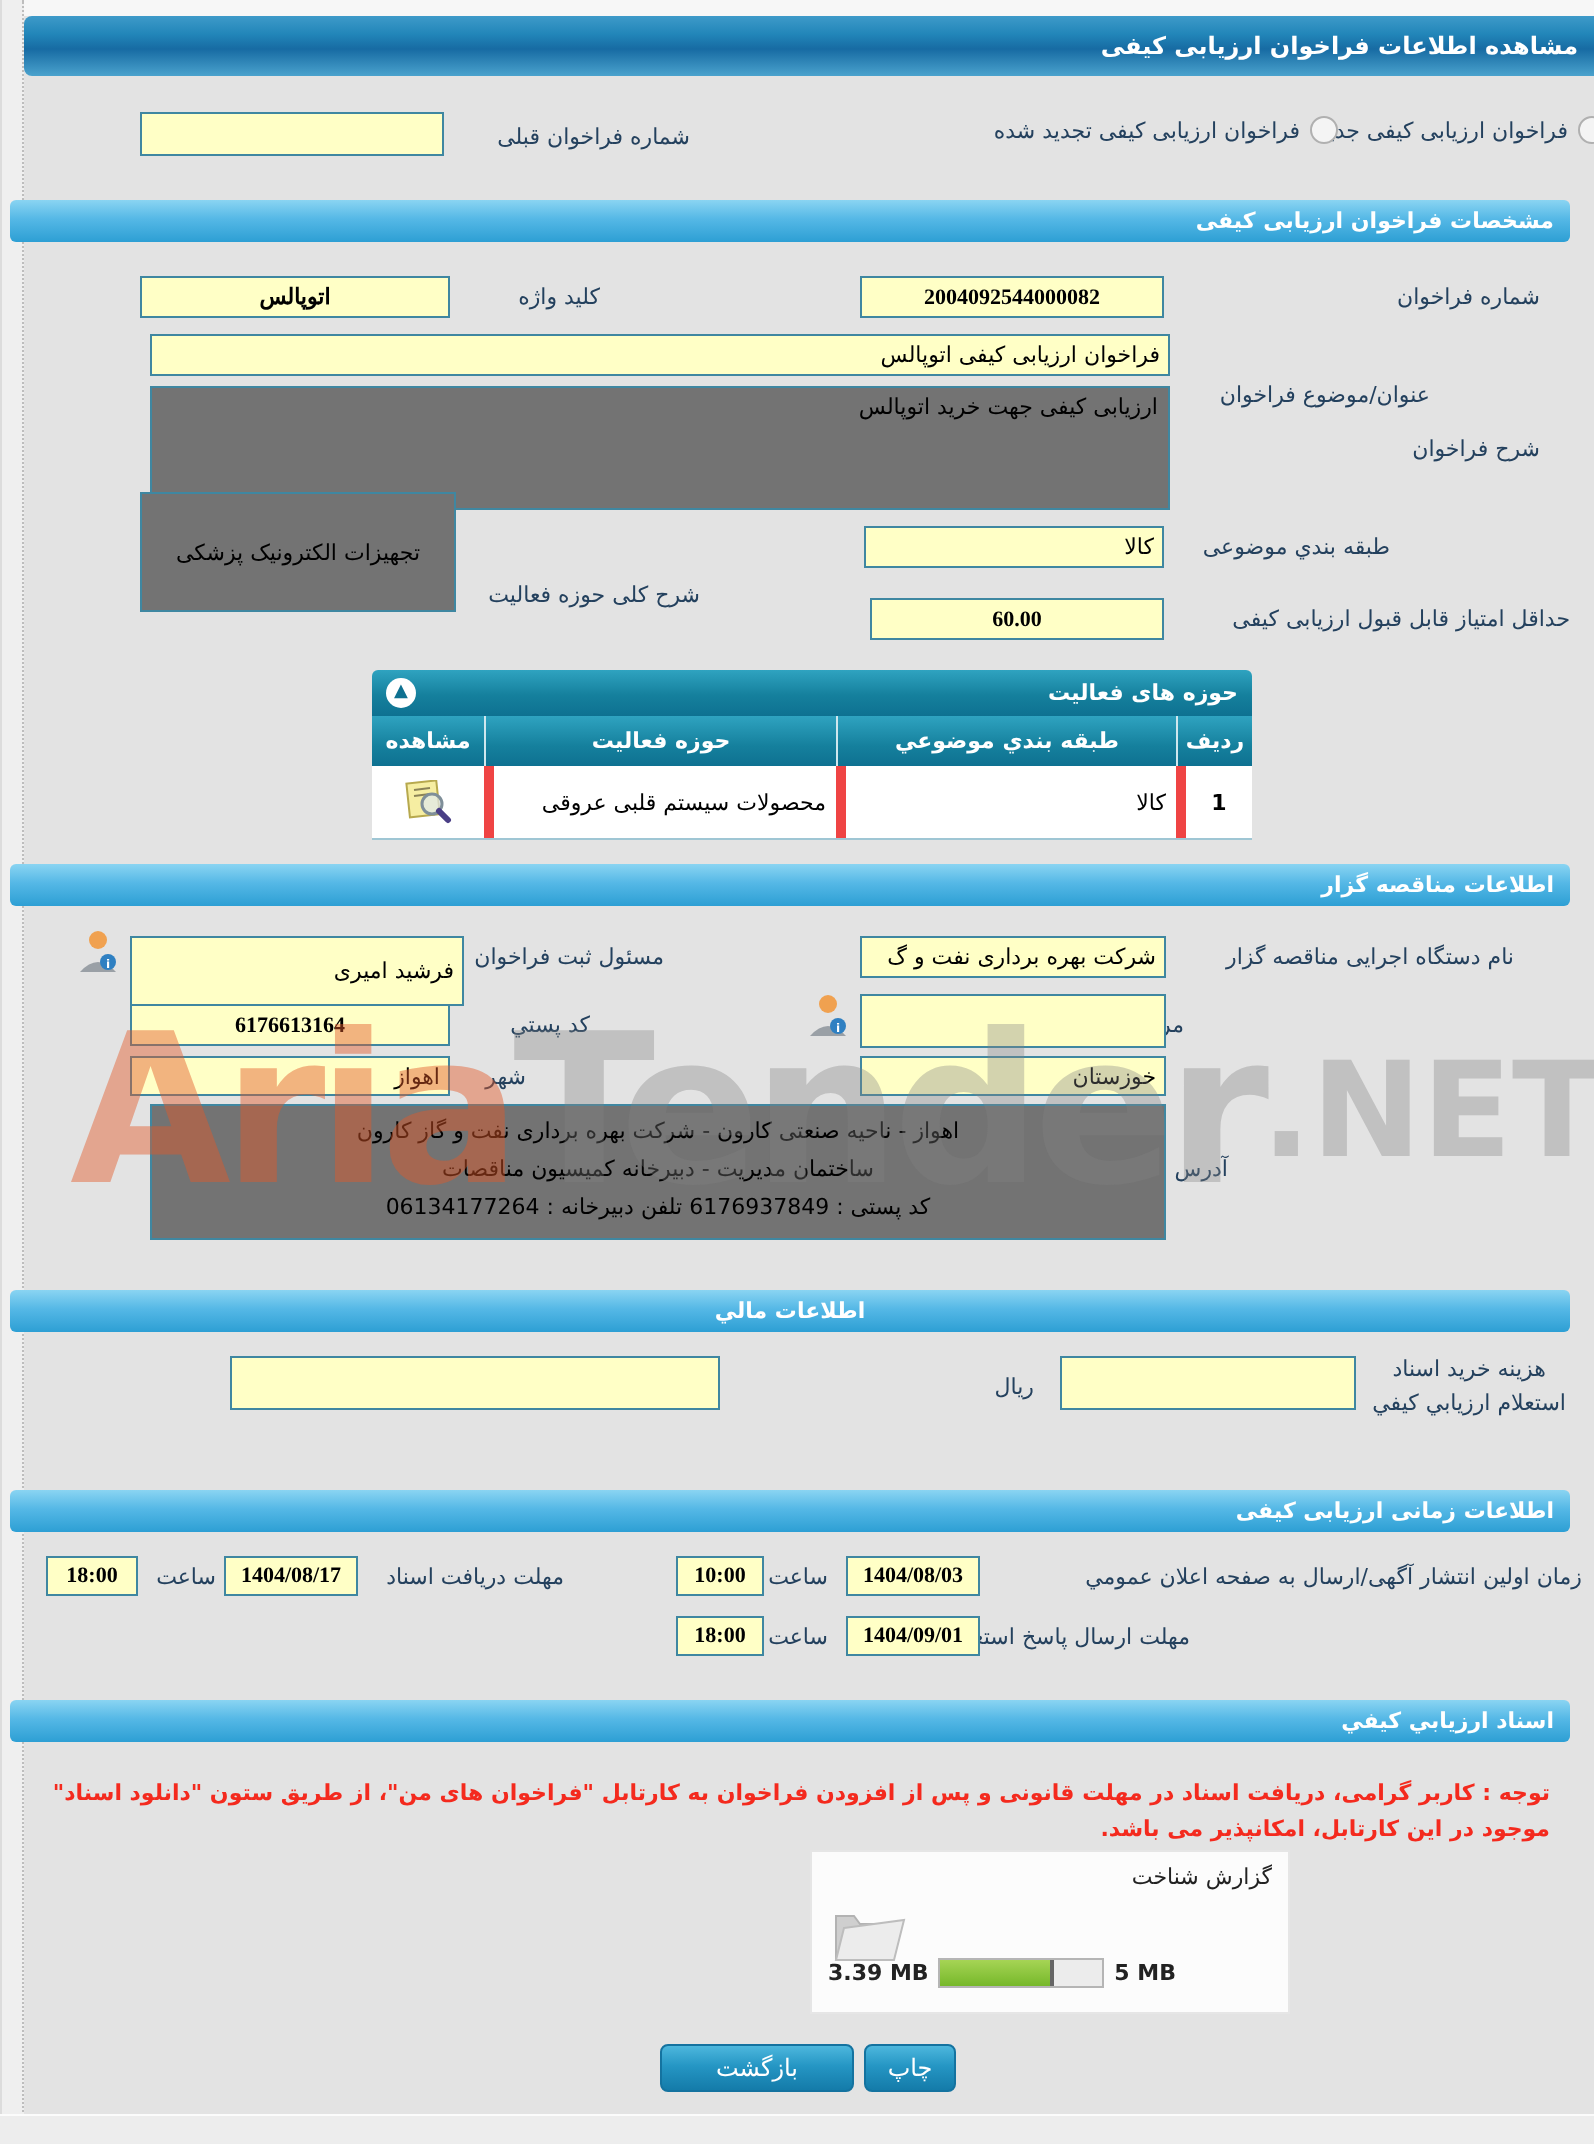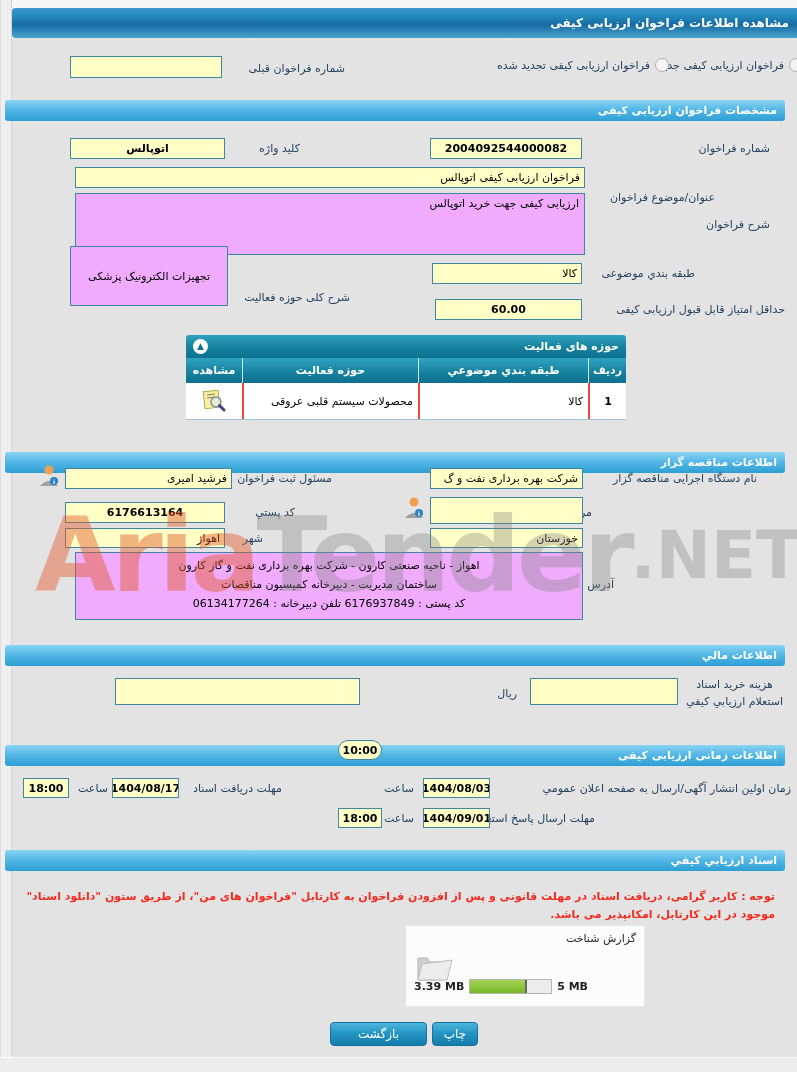--- a/index.html
+++ b/index.html
@@ -16,42 +16,42 @@
     padding:0 8px;box-sizing:border-box;}
   .secbar{left:5px;right:12px;height:21px;border-radius:3px;
     background:linear-gradient(180deg,#8ad4f2 0%,#55b8e6 45%,#2d9fd4 100%);
     color:#fff;font-size:11px;font-weight:bold;display:flex;align-items:center;
     padding:0 8px;box-sizing:border-box;}
   .lbl{font-size:11px;color:#24415e;white-space:nowrap;}
   .lbl2{font-size:11px;color:#24415e;text-align:center;line-height:17px;}
   .inp{background:#ffffc6;border:1px solid #3f87a1;font-size:11px;color:#000;
     box-sizing:border-box;display:flex;align-items:center;padding:0 4px;
     overflow:hidden;white-space:nowrap;}
-  .inp.c{justify-content:center;font-weight:bold;}
-  .area{background:#f0abfc;border:1px solid #3f87a1;font-size:11px;color:#000;
+  .inp.c{justify-content:center;font-weight:bold;font-family:Liberation Serif, serif;}
+  .area{background:#737373;border:1px solid #3f87a1;font-size:11px;color:#000;
     box-sizing:border-box;padding:3px 5px;overflow:hidden;}
   .radio{width:12px;height:12px;border-radius:50%;background:#f4f4f4;
     border:1px solid #b0b0b0;display:inline-block;flex:none;}
   .rgroup{display:flex;align-items:flex-end;gap:5px;}
   
   .tbl{left:186px;top:335px;width:440px;}
   .tbl-title{height:23px;border-radius:3px 3px 0 0;
     background:linear-gradient(180deg,#2fa3c0 0%,#15809d 55%,#0e7191 100%);
     color:#fff;font-size:11px;font-weight:bold;display:flex;align-items:center;
     justify-content:space-between;padding:0 7px;box-sizing:border-box;}
   .collapse-btn{width:15px;height:15px;border-radius:50%;background:#fff;
     color:#0e7191;font-size:9px;line-height:15px;text-align:center;flex:none;}
   .thead{display:flex;direction:rtl;}
   .th{background:linear-gradient(180deg,#2fa3c0 0%,#15809d 60%,#0e7191 100%);
     color:#fff;font-size:11px;font-weight:bold;height:25px;display:flex;
     align-items:center;justify-content:center;border-left:1px solid #cfe7ee;
     box-sizing:border-box;}
   .trow{display:flex;direction:rtl;background:#fff;border-bottom:1px solid #9fc6d4;}
   .td{font-size:11px;color:#000;height:36px;display:flex;align-items:center;
-    border-left:2px solid #ef4444;box-sizing:border-box;padding:0 5px;}
+    border-left:5px solid #ef4444;box-sizing:border-box;padding:0 5px;}
   
   .card{top:925px;width:240px;height:82px;background:#fcfcfc;
     border:1px solid #e6e6e6;box-sizing:border-box;padding:6px 8px;}
   .card-title{font-size:11px;color:#222;text-align:right;}
   .prog-row{position:absolute;bottom:12px;left:8px;right:56px;direction:ltr;
     display:flex;align-items:center;gap:5px;}
   .psz{font-size:11px;font-weight:bold;color:#222;white-space:nowrap;}
   .pbar{flex:1;height:13px;border:1px solid #b5b5b5;background:#ececec;
     position:relative;}
   .pfill{position:absolute;left:0;top:0;bottom:0;
@@ -142,28 +142,28 @@
           <rect x="2" y="1" width="15" height="17" fill="#f6eea2" stroke="#b7a94e" transform="rotate(-6 9 9)"></rect>
           <line x1="5" y1="5" x2="13" y2="4" stroke="#8b8357"></line>
             <line x1="5" y1="8" x2="13" y2="7" stroke="#8b8357"></line>
           <circle cx="14" cy="12" r="5" fill="#dfe9ef" fill-opacity="0.7" stroke="#7f8f99" stroke-width="1.5"></circle>
           <line x1="17.5" y1="15.5" x2="22" y2="20" stroke="#4a3f86" stroke-width="3" stroke-linecap="round"></line>
         </svg>
       </div>
     </div>
   </div>
 
-  <div class="abs secbar" style="top:432px;margin-top:20px;">
+  <div class="abs secbar" style="top:432px;">
     <span>اطلاعات مناقصه گزار</span>
   </div>
 
   <span class="abs lbl" style="top:472px;right:40px;">نام دستگاه اجرایی مناقصه گزار</span>
   <div class="abs inp" style="top:468px;left:430px;width:153px;height:21px;">شرکت بهره برداری نفت و گ</div>
   <span class="abs lbl" style="top:472px;right:465px;">مسئول ثبت فراخوان</span>
-  <div class="abs inp" style="top:468px;left:65px;width:167px;height:21px;">فرشید امیری</div>
+  <div class="abs inp" style="top:468px;left:65px;width:167px;height:35px;">فرشید امیری</div>
   <svg class="abs person-icon" style="top:464px;left:38px;" viewBox="0 0 22 24">
     <circle cx="11" cy="6" r="4.5" fill="#f0a150"></circle>
     <path d="M2 22 q9 -10 18 0 z" fill="#9aa0a6"></path>
     <circle cx="16" cy="17" r="4" fill="#2f80c2"></circle>
       <text x="16" y="20" font-size="6" fill="#fff" text-anchor="middle" font-weight="bold">i</text>
   </svg>
 
   <span class="abs lbl" style="top:506px;right:205px;">مرجع پاسخگويي</span>
   <div class="abs inp" style="top:497px;left:430px;width:153px;height:27px;"></div>
   <svg class="abs person-icon" style="top:496px;left:403px;" viewBox="0 0 22 24">
@@ -180,38 +180,38 @@
   <span class="abs lbl" style="top:532px;right:534px;">شهر</span>
   <div class="abs inp" style="top:528px;left:65px;width:160px;height:20px;">اهواز</div>
 
   <span class="abs lbl" style="top:578px;right:183px;">آدرس</span>
   <div class="abs area" style="top:552px;left:75px;width:508px;height:68px;text-align:center;line-height:19px;">
     <div>اهواز - ناحیه صنعتی کارون - شرکت بهره برداری نفت و گاز کارون</div>
     <div>ساختمان مدیریت - دبیرخانه کمیسیون مناقصات</div>
     <div>کد پستی : 6176937849 تلفن دبیرخانه : 06134177264</div>
   </div>
 
-  <div class="abs secbar" style="top:645px;">
+  <div class="abs secbar" style="top:645px;justify-content:center;">
     <span>اطلاعات مالي</span>
   </div>
   <div class="abs lbl2" style="top:676px;right:14px;">
     <div>هزینه خرید اسناد</div>
     <div>استعلام ارزیابي کیفي</div>
   </div>
   <div class="abs inp" style="top:678px;left:530px;width:148px;height:27px;"></div>
   <span class="abs lbl" style="top:687px;right:280px;">ریال</span>
   <div class="abs inp" style="top:678px;left:115px;width:245px;height:27px;"></div>
 
   <div class="abs secbar" style="top:745px;">
     <span>اطلاعات زمانی ارزیابی کیفی</span>
   </div>
   <span class="abs lbl" style="top:782px;right:6px;">زمان اولین انتشار آگهی/ارسال به صفحه اعلان عمومي</span>
   <div class="abs inp c" style="top:778px;left:423px;width:67px;height:20px;">1404/08/03</div>
   <span class="abs lbl" style="top:782px;right:383px;">ساعت</span>
-  <div class="abs inp c" style="top:740px;left:338px;width:44px;height:20px;border-radius:10px;">10:00</div>
+  <div class="abs inp c" style="top:778px;left:338px;width:44px;height:20px;">10:00</div>
   <span class="abs lbl" style="top:782px;right:515px;">مهلت دریافت اسناد</span>
   <div class="abs inp c" style="top:778px;left:112px;width:67px;height:20px;">1404/08/17</div>
   <span class="abs lbl" style="top:782px;right:689px;">ساعت</span>
   <div class="abs inp c" style="top:778px;left:23px;width:46px;height:20px;">18:00</div>
 
   <span class="abs lbl" style="top:812px;right:202px;">مهلت ارسال پاسخ استعلام</span>
   <div class="abs inp c" style="top:808px;left:423px;width:67px;height:20px;">1404/09/01</div>
   <span class="abs lbl" style="top:812px;right:383px;">ساعت</span>
   <div class="abs inp c" style="top:808px;left:338px;width:44px;height:20px;">18:00</div>
 

